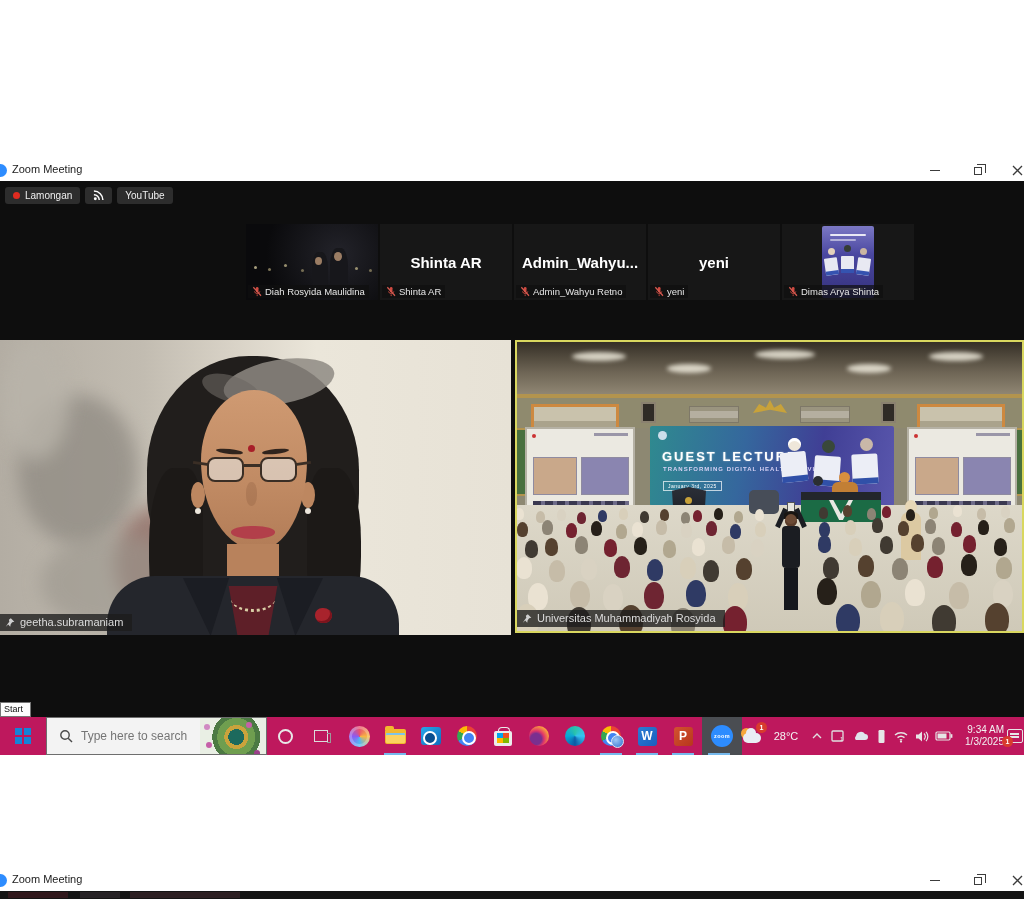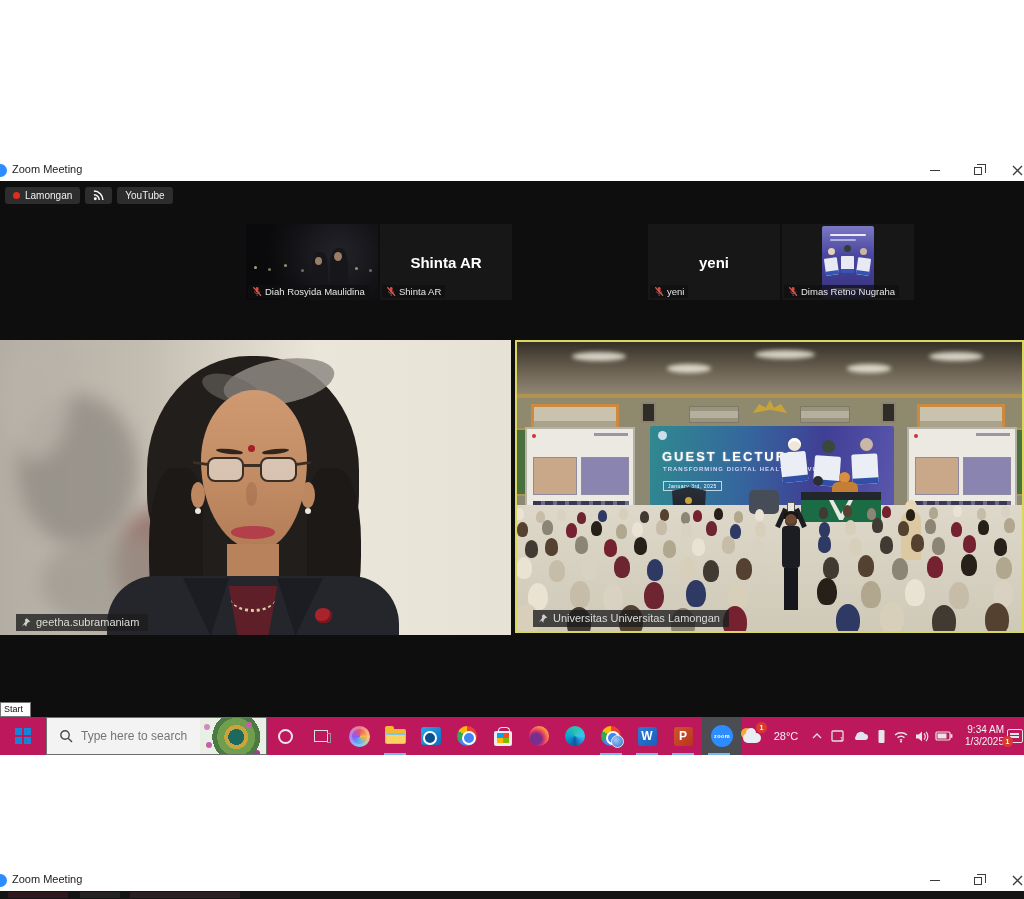--- a/index.html
+++ b/index.html
@@ -49,21 +49,21 @@
   .t6-vid { position:absolute; left:40px; top:2px; width:52px; height:72px; background:linear-gradient(180deg,#7b78c4 0%,#4a47a0 40%,#34317c 100%); border-radius:2px; }
   .t6-line { position:absolute; left:8px; height:2px; background:rgba(255,255,255,.85); border-radius:1px; }
   .t6-card { position:absolute; width:13px; height:17px; background:#e8e9f2; border-radius:1px; }
   .t6-card i { display:block; position:absolute; left:0; bottom:0; width:100%; height:4px; background:#3553b0; }
   .t6-head { position:absolute; width:7px; height:7px; border-radius:50%; }
 
   
   #pane-left { position:absolute; left:0; top:159px; width:511px; height:295px; overflow:hidden;
     background:linear-gradient(90deg,#b3ada3 0%,#c2bcb1 28%,#d9d3c7 46%,#ebe6da 62%,#e7e2d6 100%); }
   .blob { position:absolute; border-radius:50%; filter:blur(9px); }
-  .vlabel { position:absolute; left:16px; bottom:4px; background:rgba(28,28,28,0.78); color:#dcdcdc; font-size:11px; padding:2px 9px 3px 5px; display:flex; align-items:center; gap:5px; z-index:30; }
+  .vlabel { position:absolute; left:0; bottom:4px; background:rgba(28,28,28,0.78); color:#dcdcdc; font-size:11px; padding:2px 9px 3px 5px; display:flex; align-items:center; gap:5px; z-index:30; }
 
   
   #person { position:absolute; left:105px; top:10px; width:300px; height:285px; }
   .hair { position:absolute; left:42px; top:6px; width:212px; height:238px; background:#211e1c; border-radius:48% 48% 42% 42%; }
   .hair-streak { position:absolute; left:118px; top:10px; width:112px; height:44px; background:#8e8983; border-radius:50%; opacity:.85; transform:rotate(-10deg); }
   .hair-streak2 { position:absolute; left:96px; top:26px; width:60px; height:26px; background:#6d6862; border-radius:50%; opacity:.6; transform:rotate(18deg); }
   .lock-l { position:absolute; left:44px; top:118px; width:54px; height:168px; background:#1c1917; border-radius:45% 30% 40% 45%; }
   .lock-r { position:absolute; left:202px; top:118px; width:54px; height:162px; background:#1c1917; border-radius:30% 45% 45% 40%; }
   .face { position:absolute; left:96px; top:40px; width:106px; height:160px; background:linear-gradient(180deg,#cf9a72 0%,#c08a63 60%,#b27c57 100%); border-radius:50% 50% 46% 54% / 44% 44% 56% 56%; }
   .ear { position:absolute; top:132px; width:14px; height:26px; background:#bd8760; border-radius:50%; }
@@ -260,20 +260,32 @@
           <svg class="micsvg" width="10" height="11" viewBox="0 0 12 13">
               <rect x="4.6" y="1" width="3.2" height="6.4" rx="1.6" fill="#cf4a41"></rect>
               <path d="M3 6.4a3.3 3.3 0 0 0 6.4 0" stroke="#cf4a41" fill="none" stroke-width="1.1"></path>
               <line x1="6.2" y1="10" x2="6.2" y2="12" stroke="#cf4a41" stroke-width="1.1"></line>
               <line x1="1.6" y1="1.4" x2="10.8" y2="11.6" stroke="#d85a50" stroke-width="1.4"></line>
             </svg>
           <span>Shinta AR</span>
         </div>
       </div>
 
+      <div class="tile" style="left:514px;">
+        <div class="tile-name">Admin_Wahyu...</div>
+        <div class="tlabel">
+          <svg class="micsvg" width="10" height="11" viewBox="0 0 12 13">
+              <rect x="4.6" y="1" width="3.2" height="6.4" rx="1.6" fill="#cf4a41"></rect>
+              <path d="M3 6.4a3.3 3.3 0 0 0 6.4 0" stroke="#cf4a41" fill="none" stroke-width="1.1"></path>
+              <line x1="6.2" y1="10" x2="6.2" y2="12" stroke="#cf4a41" stroke-width="1.1"></line>
+              <line x1="1.6" y1="1.4" x2="10.8" y2="11.6" stroke="#d85a50" stroke-width="1.4"></line>
+            </svg>
+          <span>Admin_Wahyu Retno</span>
+        </div>
+      </div>
 
       <div class="tile" style="left:648px;">
         <div class="tile-name">yeni</div>
         <div class="tlabel">
           <svg class="micsvg" width="10" height="11" viewBox="0 0 12 13">
               <rect x="4.6" y="1" width="3.2" height="6.4" rx="1.6" fill="#cf4a41"></rect>
               <path d="M3 6.4a3.3 3.3 0 0 0 6.4 0" stroke="#cf4a41" fill="none" stroke-width="1.1"></path>
               <line x1="6.2" y1="10" x2="6.2" y2="12" stroke="#cf4a41" stroke-width="1.1"></line>
               <line x1="1.6" y1="1.4" x2="10.8" y2="11.6" stroke="#d85a50" stroke-width="1.4"></line>
             </svg>
@@ -299,21 +311,21 @@
             </div>
           <div class="t6-line" style="top:62px;width:30px;left:11px;opacity:.7;"></div>
         </div>
         <div class="tlabel">
           <svg class="micsvg" width="10" height="11" viewBox="0 0 12 13">
               <rect x="4.6" y="1" width="3.2" height="6.4" rx="1.6" fill="#cf4a41"></rect>
               <path d="M3 6.4a3.3 3.3 0 0 0 6.4 0" stroke="#cf4a41" fill="none" stroke-width="1.1"></path>
               <line x1="6.2" y1="10" x2="6.2" y2="12" stroke="#cf4a41" stroke-width="1.1"></line>
               <line x1="1.6" y1="1.4" x2="10.8" y2="11.6" stroke="#d85a50" stroke-width="1.4"></line>
             </svg>
-          <span>Dimas Retno Nugraha</span>
+          <span>Dimas Arya Shinta</span>
         </div>
       </div>
     </div>
 
     <div id="pane-left">
       <div class="blob" style="left:18px;top:55px;width:120px;height:150px;background:#8f8a82;opacity:.75;"></div>
       <div class="blob" style="left:115px;top:165px;width:95px;height:115px;background:#7a4a44;opacity:.55;"></div>
       <div class="blob" style="left:40px;top:195px;width:150px;height:95px;background:#9a958c;opacity:.6;"></div>
       <div class="blob" style="left:0;top:0;width:70px;height:120px;background:#b9b4aa;opacity:.8;"></div>
 
@@ -529,21 +541,21 @@
             <div class="person-dot" style="left: 362.667px; top: 260px; width: 24px; height: 32.4px; background: rgb(216, 207, 186);"></div>
             <div class="person-dot" style="left: 415.333px; top: 263px; width: 24px; height: 32.4px; background: rgb(64, 58, 50);"></div>
             <div class="person-dot" style="left: 468px; top: 261px; width: 24px; height: 32.4px; background: rgb(85, 65, 47);"></div>
           </div>
       </div>
 
       <div class="vlabel">
         <svg width="10" height="11" viewBox="0 0 12 12">
             <path d="M7 .8l4.2 4.2-2.6.6-1.8 2.6-.5 3-2.4-2.7L1 11l2.3-3.5L5.2 5 4.6 2.6z" fill="#cfcfcf"></path>
           </svg>
-        <span>Universitas Universitas Lamongan</span>
+        <span>Universitas Muhammadiyah Rosyida</span>
       </div>
     </div>
   </div>
 
   <div id="start-tooltip">Start</div>
 
   <div id="taskbar">
     <div id="start-btn">
       <div class="winlogo">
         <i style="left:0;top:0;"></i>

